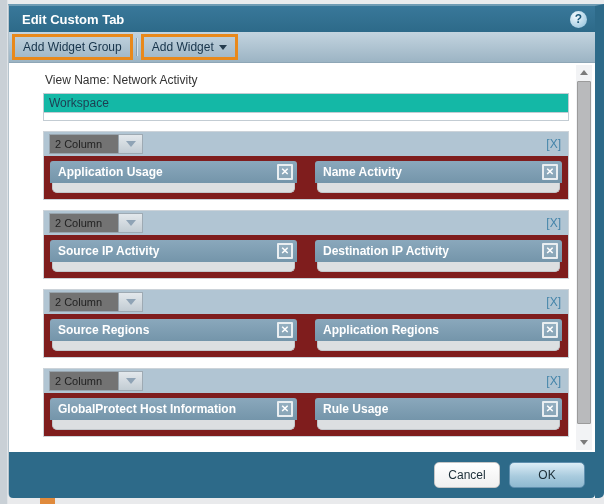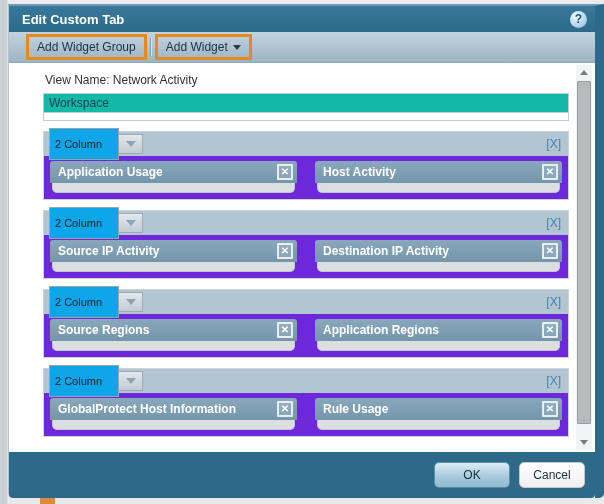--- a/index.html
+++ b/index.html
@@ -48,21 +48,21 @@
     background: radial-gradient(circle at 35% 30%, #f2fafe, #a9cfe4 70%, #7fb3cf);
     color: #1b587a; font-size: 12px; font-weight: bold;
     display: flex; align-items: center; justify-content: center;
     cursor: pointer;
   }
   .toolbar {
     height: 31px; flex: 0 0 31px;
     background: linear-gradient(#c3d4df, #9cb4c4);
     border-bottom: 1px solid #8ea6b6;
     display: flex; align-items: center;
-    padding: 0 17px;
+    padding: 0 3px;
   }
   .hl {
     border: 3px solid #e8891b;
     display: inline-flex; align-items: stretch;
     background: transparent;
   }
   .tb-btn {
     border: none; background: transparent;
     font-family: "Liberation Sans", sans-serif;
     font-size: 12px; color: #16334a;
@@ -93,41 +93,41 @@
   }
   .workspace-body { height: 7px; background: #ffffff; }
 
   .groups { margin-top: 10px; }
   .group { border: 1px solid #ccd3d9; margin-bottom: 10px; background: #ffffff; }
   .group-header {
     height: 24px; background: #b1c5d3;
     display: flex; align-items: center; padding: 0 7px 0 5px;
   }
   .col-select {
-    width: 70px; height: 32px; background: #0ea5e9;
+    width: 70px; height: 20px; background: #737373;
     border: 1px solid #98a4ad; font-size: 11px; color: #222;
     display: inline-flex; align-items: center; padding-left: 5px;
     cursor: pointer;
   }
   .col-select-btn {
     width: 24px; height: 20px; cursor: pointer;
     background: linear-gradient(#e3e8ec, #c2ccd3);
     border: 1px solid #9eaab3; border-left: none;
     display: inline-flex; align-items: center; justify-content: center;
   }
   .tri-down {
     width: 0; height: 0;
     border-left: 5px solid transparent; border-right: 5px solid transparent;
     border-top: 6px solid #8fa3b5;
   }
   .group-remove {
     margin-left: auto; font-size: 12px; color: #4585aa;
     cursor: pointer; text-decoration: none;
   }
-  .group-body { display: flex; gap: 18px; padding: 5px 6px 6px 6px; background: #6d28d9; }
+  .group-body { display: flex; gap: 18px; padding: 5px 6px 6px 6px; background: #7f1d1d; }
   .widget { flex: 1 1 0; min-width: 0; }
   .widget-header {
     height: 22px; border-radius: 3px 3px 0 0;
     background: linear-gradient(#8aa8bc, #7495aa);
     color: #ffffff; font-size: 12px; font-weight: bold;
     display: flex; align-items: center; padding: 0 4px 0 8px;
     white-space: nowrap; overflow: hidden;
   }
   .widget-close {
     margin-left: auto; width: 16px; height: 16px;
@@ -249,21 +249,21 @@
           <div class="group-body">
             <div class="widget">
               <div class="widget-header">
                 <span>Application Usage</span>
                 <span class="widget-close">✕</span>
               </div>
               <div class="widget-body"></div>
             </div>
             <div class="widget">
               <div class="widget-header">
-                <span>Host Activity</span>
+                <span>Name Activity</span>
                 <span class="widget-close">✕</span>
               </div>
               <div class="widget-body"></div>
             </div>
           </div>
         </div>
 
         <div class="group">
           <div class="group-header">
             <span class="col-select">2 Column</span>
@@ -350,17 +350,17 @@
           <span class="sb-tri-up"></span>
         </span>
       <span class="sb-thumb"></span>
       <span class="sb-down">
           <span class="sb-tri-down"></span>
         </span>
     </div>
   </div>
 
   <div class="footer">
+    <button class="btn btn-cancel">Cancel</button>
     <button class="btn btn-ok">OK</button>
-    <button class="btn btn-cancel">Cancel</button>
   </div>
 
 </div>
 
 </body></html>

